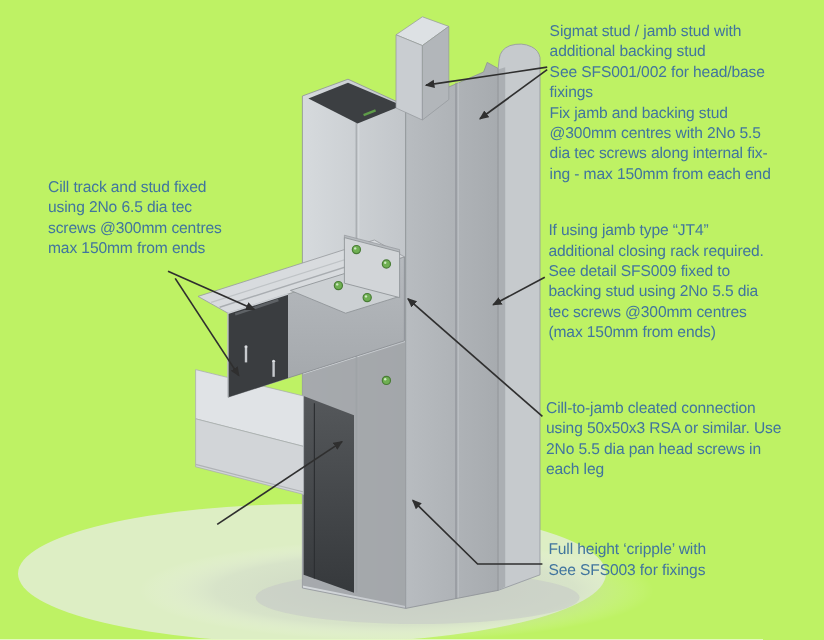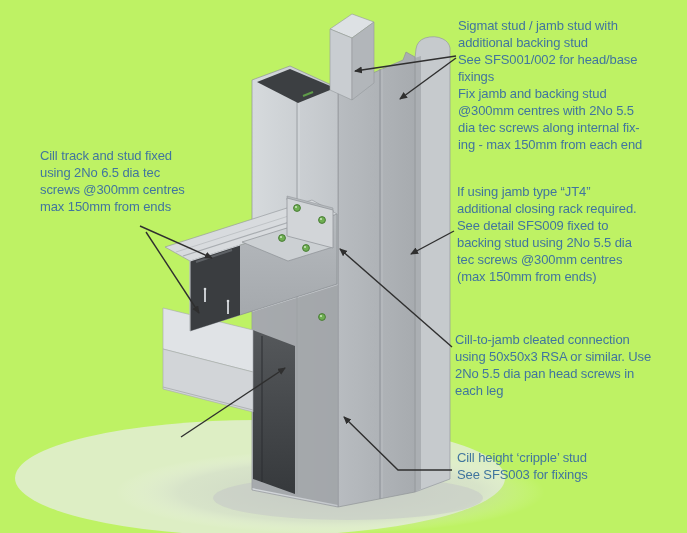--- a/index.html
+++ b/index.html
@@ -164,16 +164,16 @@
   <div class="annotation ann-jt4">If using jamb type “JT4”
 additional closing rack required.
 See detail SFS009 fixed to
 backing stud using 2No 5.5 dia
 tec screws @300mm centres
 (max 150mm from ends)</div>
   <div class="annotation ann-cleat">Cill-to-jamb cleated connection
 using 50x50x3 RSA or similar. Use
 2No 5.5 dia pan head screws in
 each leg</div>
-  <div class="annotation ann-cripple">Cill height ‘cripple’ stud
+  <div class="annotation ann-cripple">Full height ‘cripple’ with
 See SFS003 for fixings</div>
 
 </div>
 
 </body></html>

